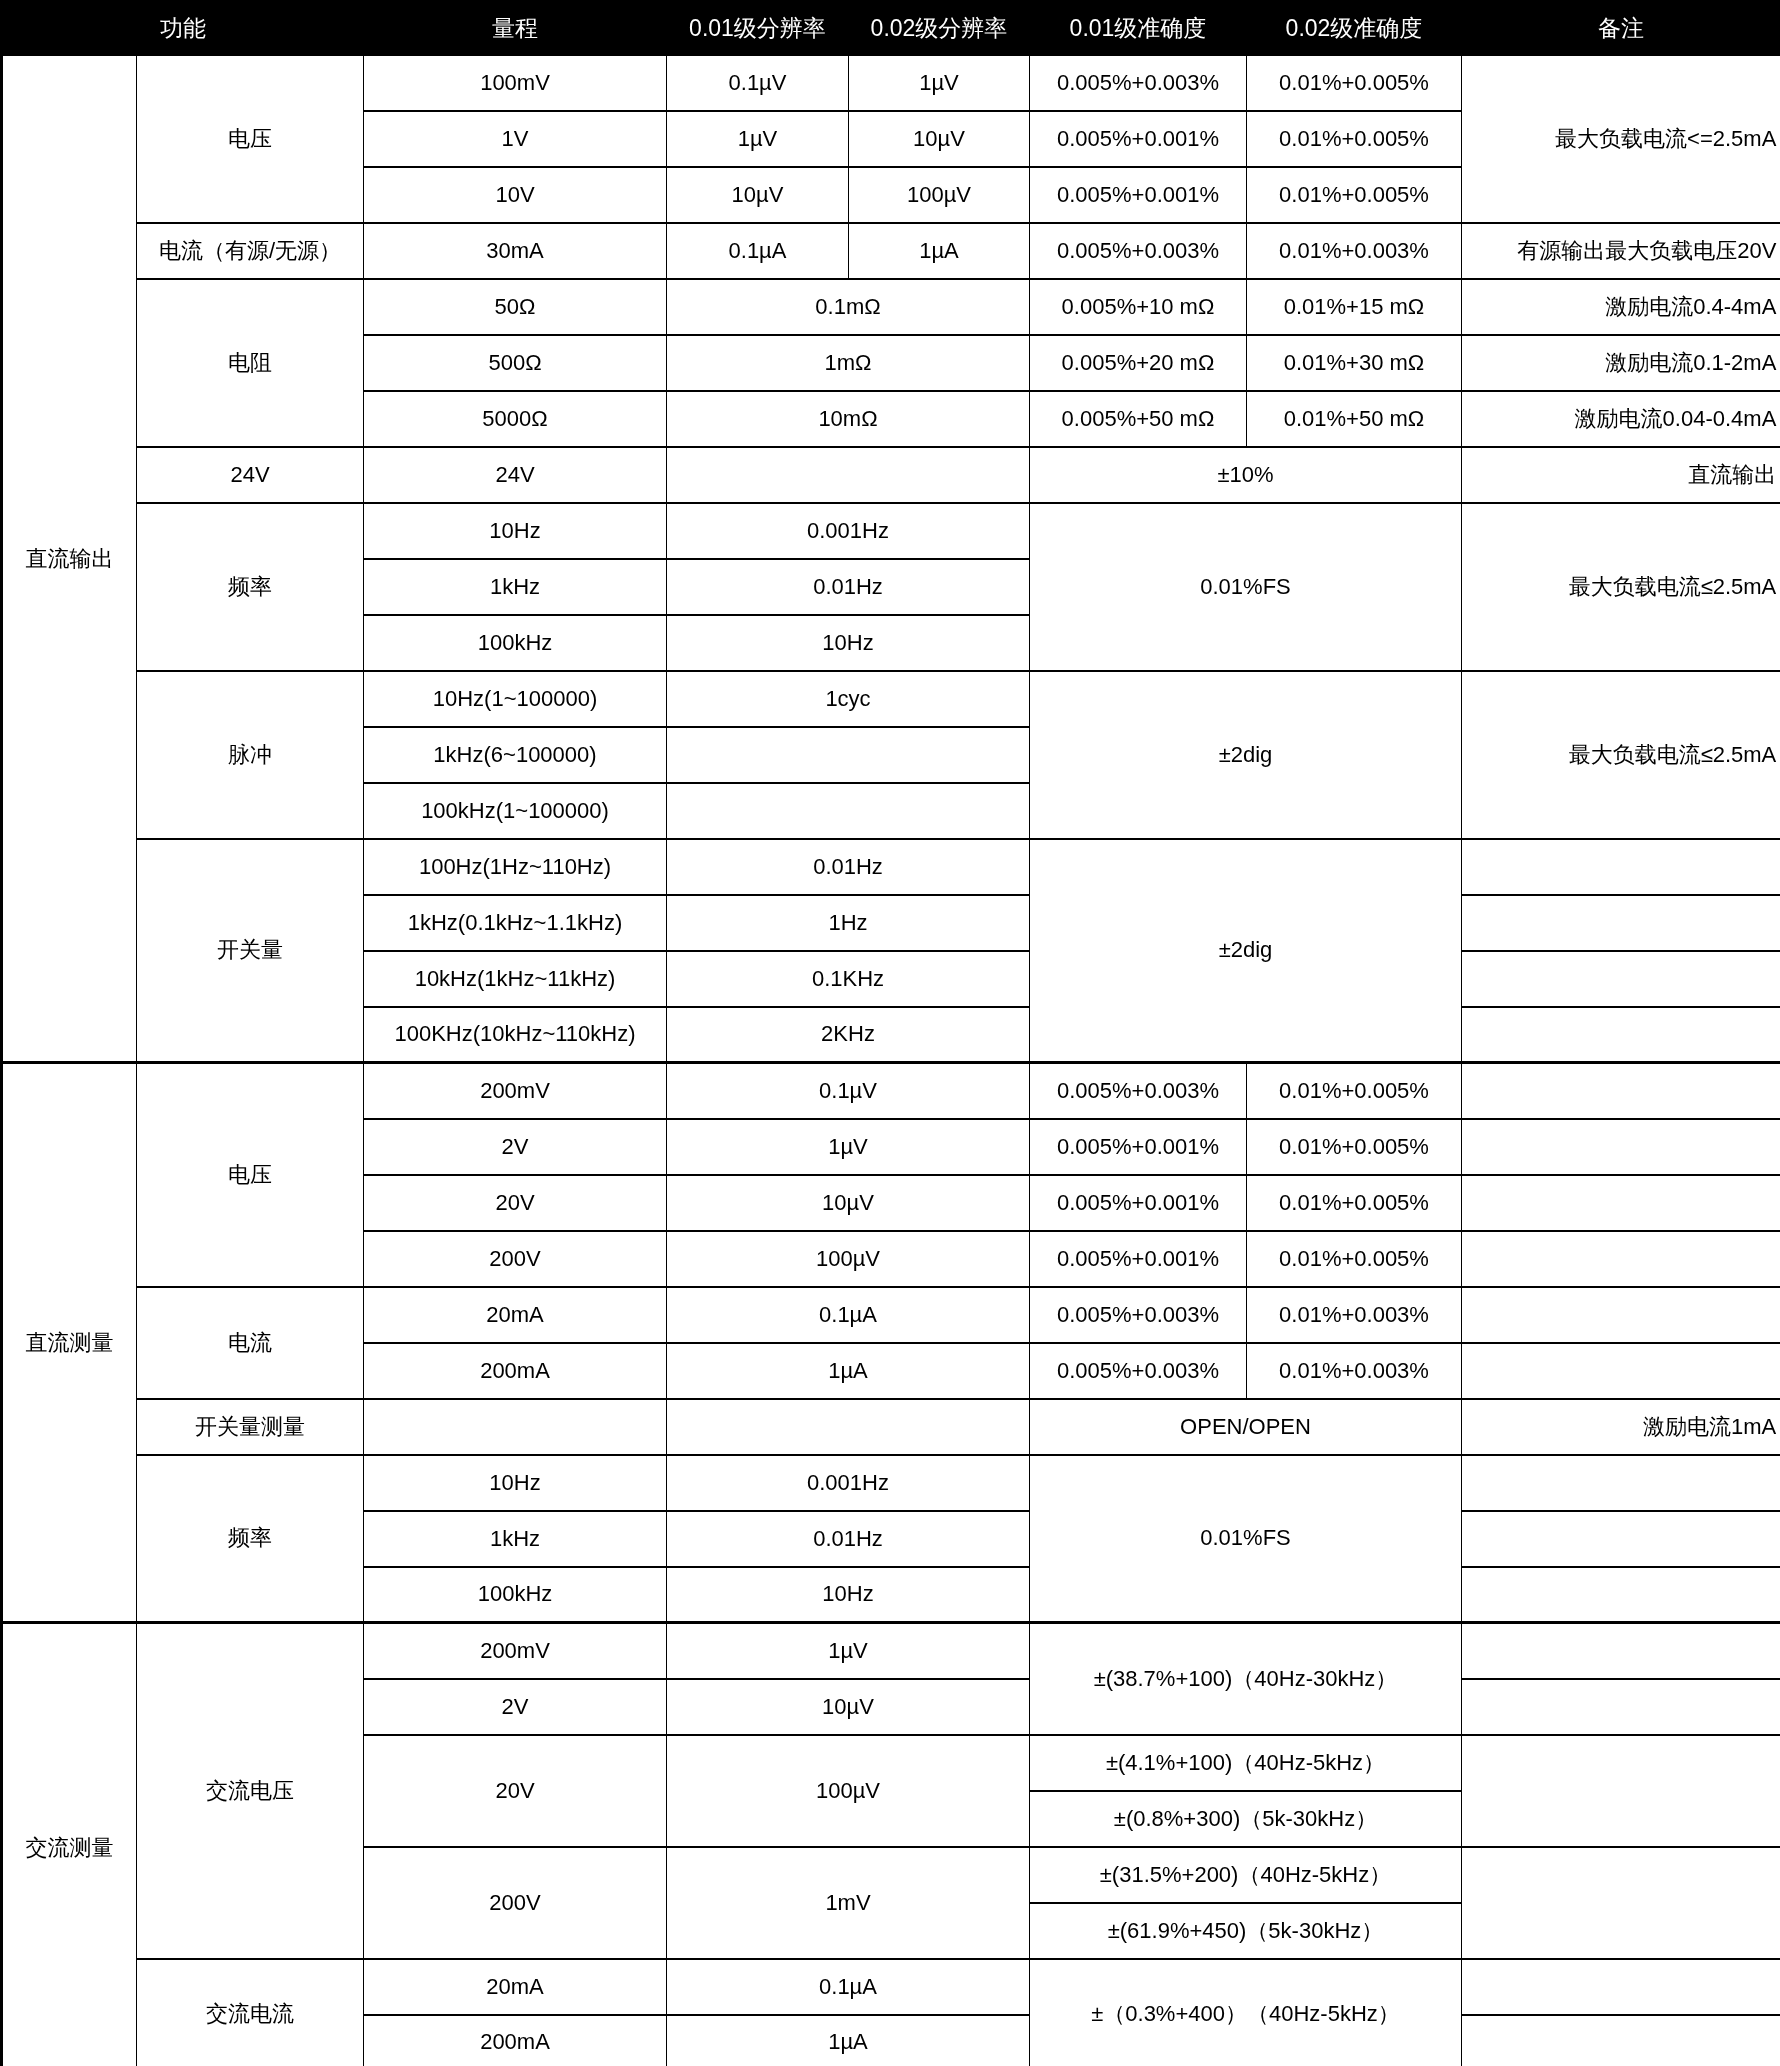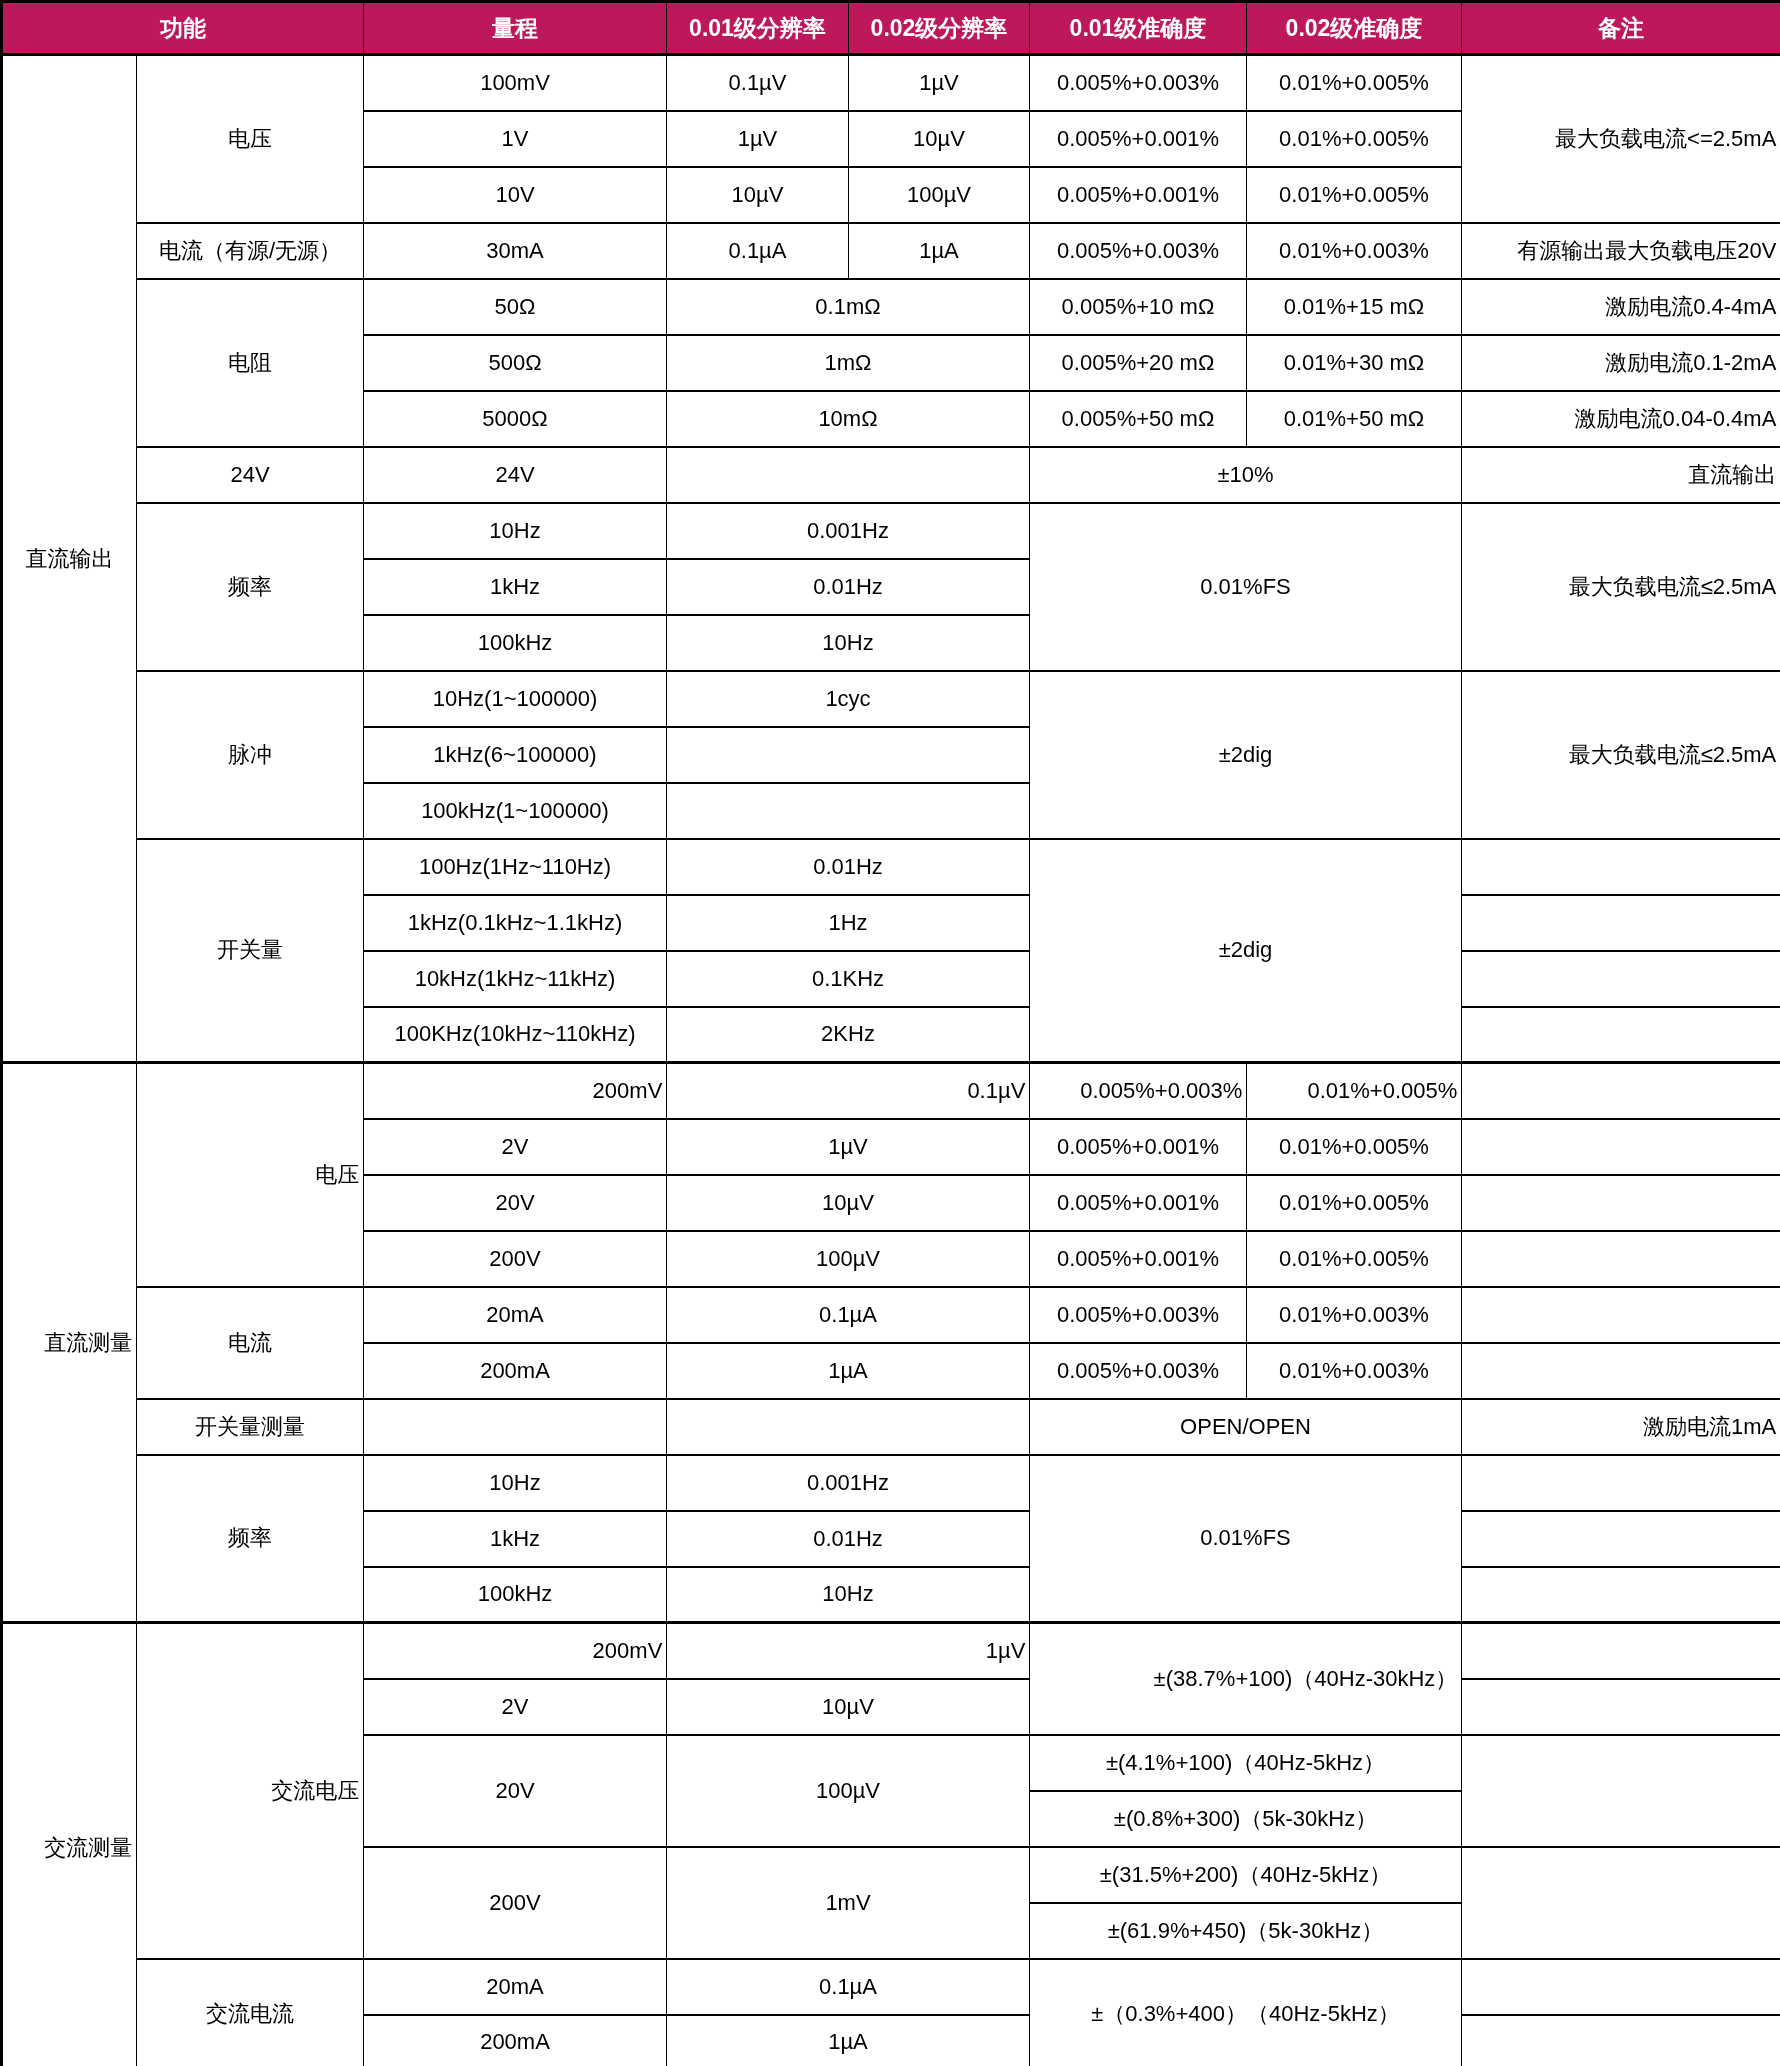--- a/index.html
+++ b/index.html
@@ -28,29 +28,29 @@
     text-align: center;
     vertical-align: middle;
     font-size: 22px;
     color: #000000;
     padding: 0 3.7px;
     overflow: hidden;
     white-space: nowrap;
   }
   thead tr { height: 53px; }
   th {
-    background: #be185d;
+    background: #000000;
     color: #ffffff;
-    font-weight: bold;
+    font-weight: normal;
     font-size: 23px;
     border-bottom-width: 3px;
   }
   tbody tr { height: 56px; }
   td.left { text-align: right; }
-  tr.sec td { border-top-width: 3.7px; text-align: right; }
+  tr.sec td { border-top-width: 3.7px; }
   tr.partial { height: 3px; }
   tr.partial td {
     border-top-width: 3.7px;
     border-bottom-width: 0;
     padding: 0;
     line-height: 0;
     font-size: 0;
   }
 </style>
 </head>

